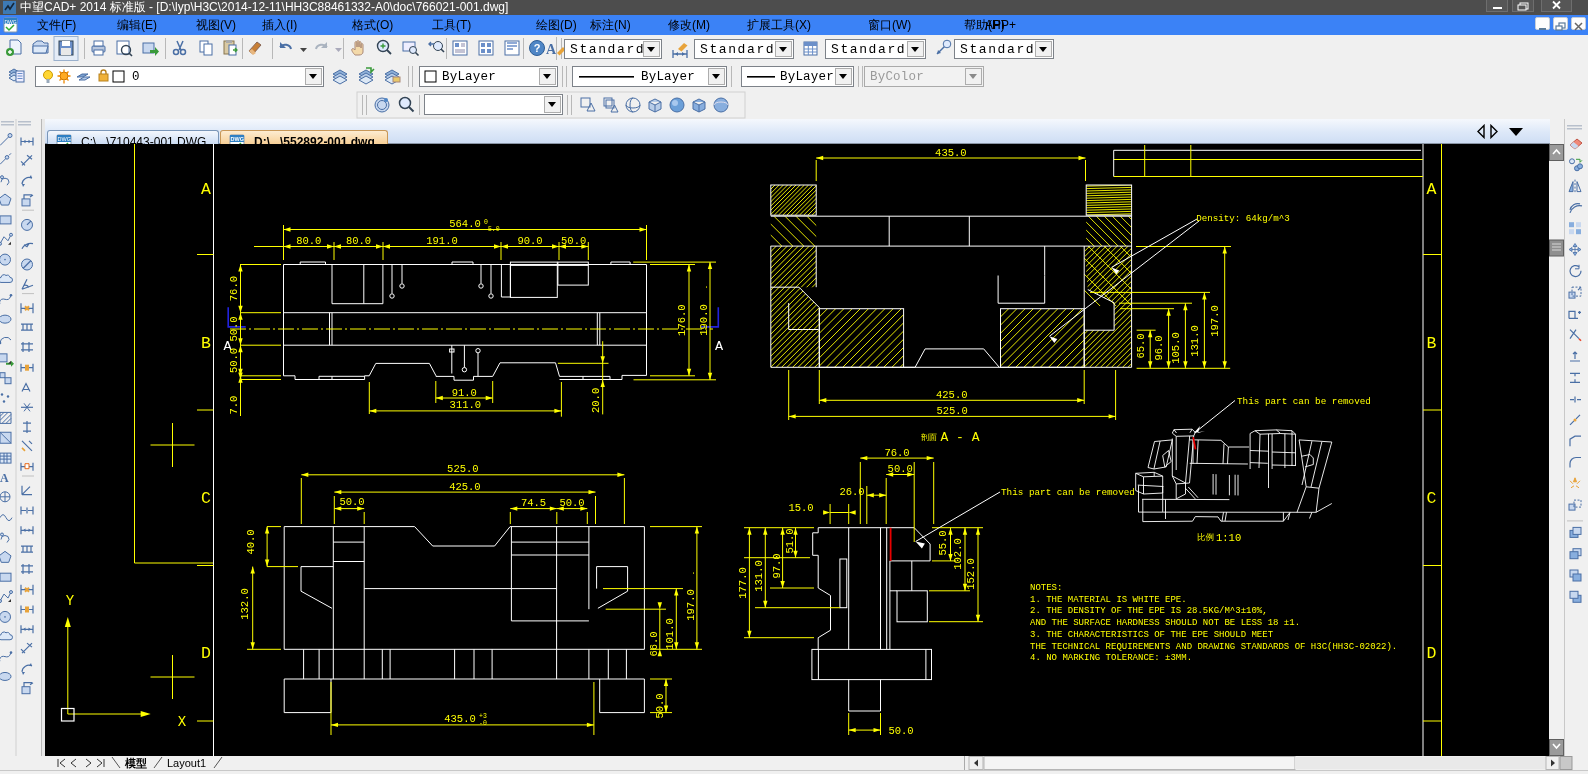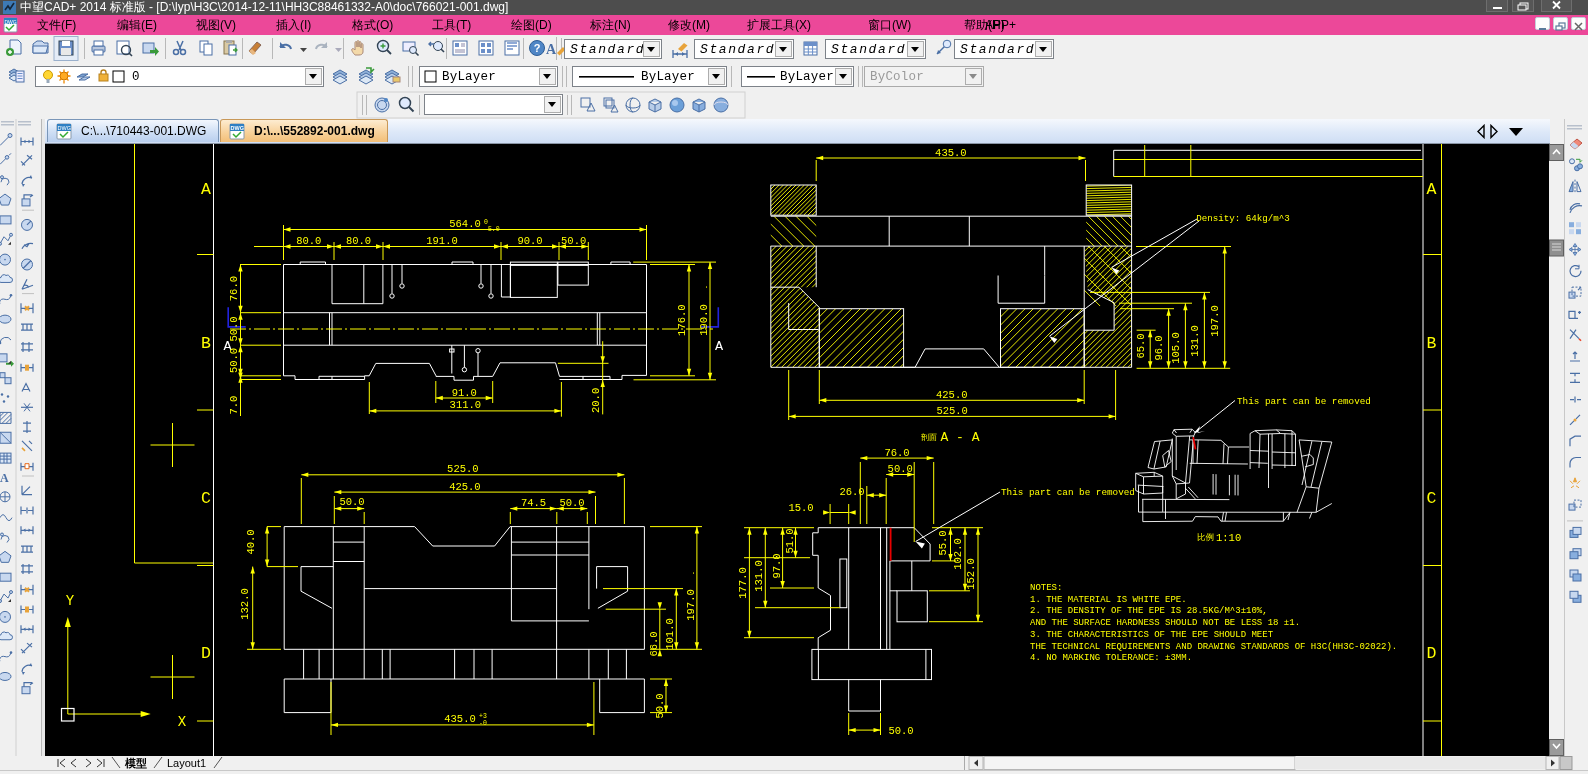--- a/index.html
+++ b/index.html
@@ -4,41 +4,41 @@
 <style>
   html,body{margin:0;padding:0;}
   body{width:1588px;height:774px;position:relative;overflow:hidden;
        font-family:"Liberation Sans",sans-serif;background:#f0f0f0;}
   .abs{position:absolute;}
   #titlebar{left:0;top:0;width:1588px;height:15px;background:#4d4d4d;color:#fff;
             font-size:12px;line-height:15px;}
   #titlebar .txt{position:absolute;left:20px;top:0px;white-space:nowrap;}
   .winbtn{position:absolute;top:0;height:12px;width:22px;background:#565656;
           border:1px solid #6e6e6e;border-top:none;box-sizing:border-box;}
-  #menubar{left:0;top:15px;width:1588px;height:20px;background:#ec4899;color:#000;
+  #menubar{left:0;top:15px;width:1588px;height:20px;background:#3b82f6;color:#000;
            font-size:12px;line-height:20px;white-space:nowrap;}
   #menubar span.mi{position:absolute;top:0;}
   .mdibtn{position:absolute;top:2px;width:15px;height:13px;background:#fdfdfd;
           border:1px solid #c5cdd8;border-radius:2px;box-sizing:border-box;}
   #tb1{left:0;top:35px;width:1588px;height:27px;background:#f0f0f0;}
   #tb2{left:0;top:62px;width:1588px;height:28px;background:#f0f0f0;}
   #tb3{left:0;top:90px;width:1588px;height:29px;background:#f0f0f0;}
   .combo{position:absolute;background:#fff;border:1px solid #7d8289;box-sizing:border-box;
          font-family:"Liberation Mono",monospace;font-size:13px;color:#000;}
   .combo .cb{position:absolute;right:1px;top:1px;bottom:1px;width:17px;background:#f1f1f1;
              border:1px solid #adadad;box-sizing:border-box;}
   .combo .cb:after{content:"";position:absolute;left:3px;top:5px;border:4.5px solid transparent;
                    border-top:5.5px solid #000;}
   .combo.dis{color:#9a9a9a;background:#f2f2f2;border-color:#aaa;}
   .combo.dis .cb:after{border-top-color:#8a8a8a;}
   .ctext{position:absolute;left:5px;top:2.5px;letter-spacing:0.2px;font-size:12.5px;}
-  .cts{letter-spacing:1.6px!important;font-size:13px!important;top:2px!important;font-style:italic;}
+  .cts{letter-spacing:1.6px!important;font-size:13px!important;top:2px!important;}
   #tabbar{left:45px;top:119px;width:1505px;height:25px;
           background:linear-gradient(#f5f8fd,#dde8f8 55%,#cfdef4);border-bottom:1px solid #8a95a5;box-sizing:border-box;}
-  .dtab{position:absolute;top:0;height:23px;border:1px solid #7a96b8;border-bottom:none;
+  .dtab{position:absolute;top:11px;height:23px;border:1px solid #7a96b8;border-bottom:none;
         border-radius:3px 3px 0 0;box-sizing:border-box;font-size:12px;color:#000;line-height:22px;}
   #tab1{left:2px;width:172px;background:linear-gradient(#f3f7fd,#cfdff5 55%,#b9cfee);}
   #tab2{left:175px;width:168px;background:linear-gradient(#fdecd1,#f8d29b 55%,#f3bf78);font-weight:bold;border-color:#c89858;}
   #leftbars{left:0;top:119px;width:45px;height:637px;background:#f0f0f0;}
   #canvas{left:45px;top:144px;}
   #vscroll{left:1549px;top:144px;width:15px;height:612px;}
   #rightbar{left:1564px;top:119px;width:24px;height:655px;background:#f0f0f0;}
   #bottom{left:0px;top:756px;width:1588px;height:14px;margin-left:8px;}
   #statusbar{left:0;top:770px;width:1588px;height:4px;background:#f0f0f0;border-top:1px solid #c8c8c8;box-sizing:border-box;}
 </style>
@@ -64,24 +64,24 @@
 <div class="abs" id="menubar">
   <svg class="abs" style="left:3px;top:2px" width="16" height="16">
       <rect x="1" y="1" width="13" height="14" rx="1" fill="#fff" stroke="#8899aa"></rect>
       <rect x="1" y="1" width="13" height="6" fill="#2e7fc3"></rect>
       <text x="1.5" y="6.5" font-size="5" fill="#fff" font-family="Liberation Sans">DWG</text>
       <path d="M3 10 L6 13 L11 8" stroke="#33aa33" stroke-width="1.5" fill="none"></path>
     </svg>
   <span class="mi" style="left:37px">文件(F)</span>
     <span class="mi" style="left:117px">编辑(E)</span>
   <span class="mi" style="left:196px">视图(V)</span>
-    <span class="mi" style="left:276px">插入(I)</span>
+    <span class="mi" style="left:262px">插入(I)</span>
   <span class="mi" style="left:352px">格式(O)</span>
     <span class="mi" style="left:432px">工具(T)</span>
-  <span class="mi" style="left:511px">绘图(D)</span>
+  <span class="mi" style="left:536px">绘图(D)</span>
     <span class="mi" style="left:590px">标注(N)</span>
   <span class="mi" style="left:668px">修改(M)</span>
     <span class="mi" style="left:747px">扩展工具(X)</span>
   <span class="mi" style="left:868px">窗口(W)</span>
     <span class="mi" style="left:964px">帮助(H)</span>
   <span class="mi" style="left:985px">APP+</span>
   <div class="mdibtn" style="left:1535px"><svg width="13" height="11">
         <rect x="3" y="7" width="7" height="2" fill="#5a7a9a"></rect>
       </svg></div>
   <div class="mdibtn" style="left:1553px"><svg width="13" height="11">

